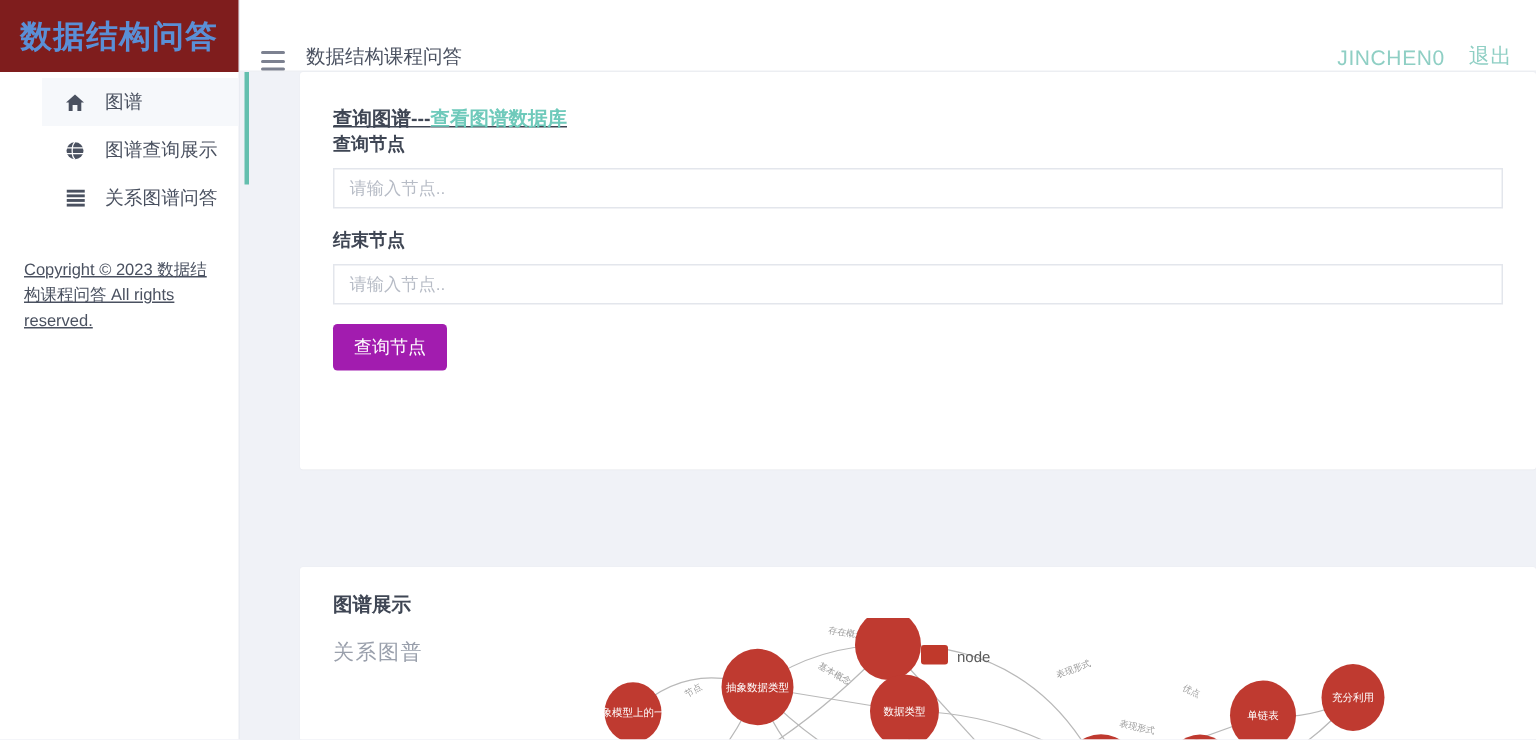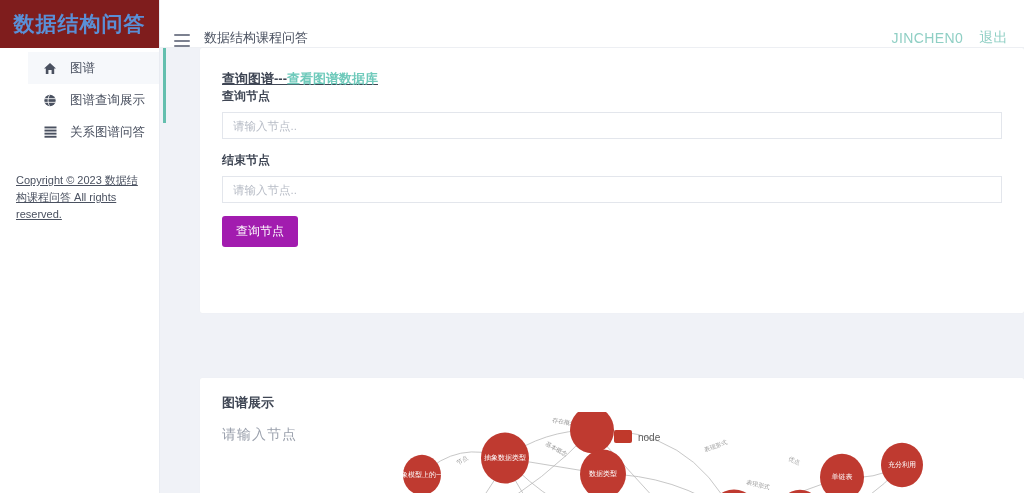--- a/index.html
+++ b/index.html
@@ -268,21 +268,21 @@
         <div class="field-group">
           <div class="field-label">结束节点</div>
           <input class="field-input" type="text" placeholder="请输入节点.." style="">
         </div>
 
         <button class="btn-primary">查询节点</button>
       </div>
 
       <div class="card" id="graph-card">
         <div class="graph-title">图谱展示</div>
-        <div class="graph-sublabel">请输入节点</div>
+        <div class="graph-sublabel">关系图普</div>
         <div class="graph-canvas">
           <svg id="graph-svg" width="844" height="160" viewBox="0 0 844 160">
               <path d="M222,63 Q258.06,27.939999999999998 305,46" stroke="#b9b9b9" stroke-width="0.8" fill="none"></path>
               <path d="M305,46 Q344.02,18.08 392,18" stroke="#b9b9b9" stroke-width="0.8" fill="none"></path>
               <path d="M305,46 Q354,54 403,62" stroke="#b9b9b9" stroke-width="0.8" fill="none"></path>
               <path d="M392,18 Q390.46,41.76 403,62" stroke="#b9b9b9" stroke-width="0.8" fill="none"></path>
               <path d="M305,46 Q332.62,122.88 414,130" stroke="#b9b9b9" stroke-width="0.8" fill="none"></path>
               <path d="M305,46 Q264.64,143.72 159,148" stroke="#b9b9b9" stroke-width="0.8" fill="none"></path>
               <path d="M392,18 Q296.3,120.28 159,148" stroke="#b9b9b9" stroke-width="0.8" fill="none"></path>
               <path d="M403,62 Q408.5,96 414,130" stroke="#b9b9b9" stroke-width="0.8" fill="none"></path>

